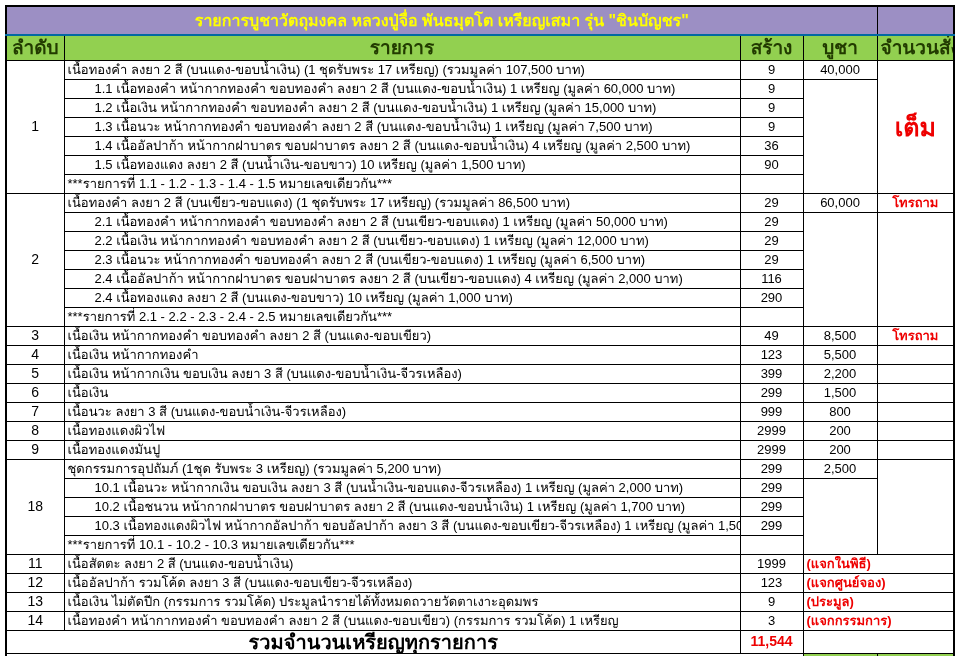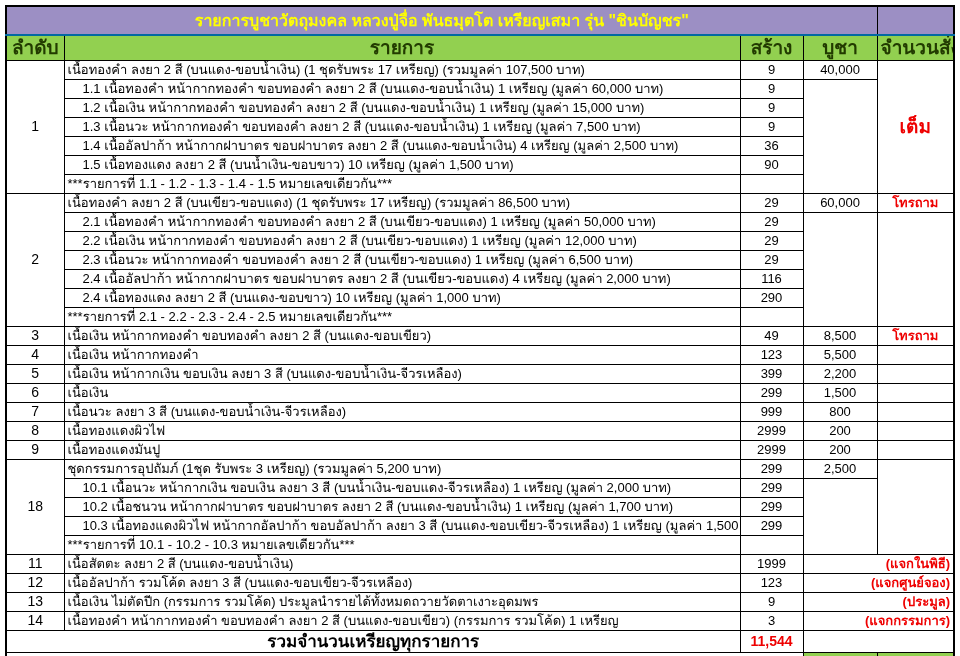--- a/index.html
+++ b/index.html
@@ -10,28 +10,28 @@
   table { border-collapse:collapse; width:948px; table-layout:fixed; border:2px solid #000; }
   td,th { border:1px solid #000; font-size:13px; line-height:1.12; padding:0 3px;
           height:18px; overflow:hidden; white-space:nowrap; vertical-align:middle;
           font-weight:normal; text-align:left; }
   .title-row td { background:var(--purple); color:#ffff00; font-weight:bold; font-size:16px;
                   text-align:center; height:27px; border-bottom:2px solid #0369a1; }
   .header-row th { background:var(--green); color:var(--hdr-text); font-weight:bold;
                    font-size:19px; text-align:center; height:24px; }
   .no   { text-align:center; font-size:14px; }
   .num  { text-align:center; }
-  .sub  { padding-left:18px; }
+  .sub  { padding-left:30px; }
   .note { text-align:left; }
-  .status-big { color:var(--red); font-weight:bold; font-size:19px; text-align:center;
+  .status-big { color:var(--red); font-weight:bold; font-size:25px; text-align:center;
                 font-family:"Liberation Sans","DejaVu Sans",sans-serif; }
   .status-red { color:var(--red); font-weight:bold; text-align:center;margin-top:24px; }
-  .tag  { color:var(--red); font-weight:bold; text-align:right; }
+  .tag  { color:var(--red); font-weight:bold; text-align:left; }
   .total-row td { font-weight:bold; height:21px; }
-  .total-label { text-align:center; font-size:17px; }
+  .total-label { text-align:center; font-size:20px; }
   .total-num { color:var(--red); text-align:center; font-size:14px; }
   .footer-row td { height:33px; font-weight:bold; font-size:15px; }
   .footer-label { padding-left:14px; }
   .green-cell { background:var(--green); color:var(--hdr-text); text-align:center; }
 </style>
 </head>
 <body>
 
 <div class="sheet">
 <table>

